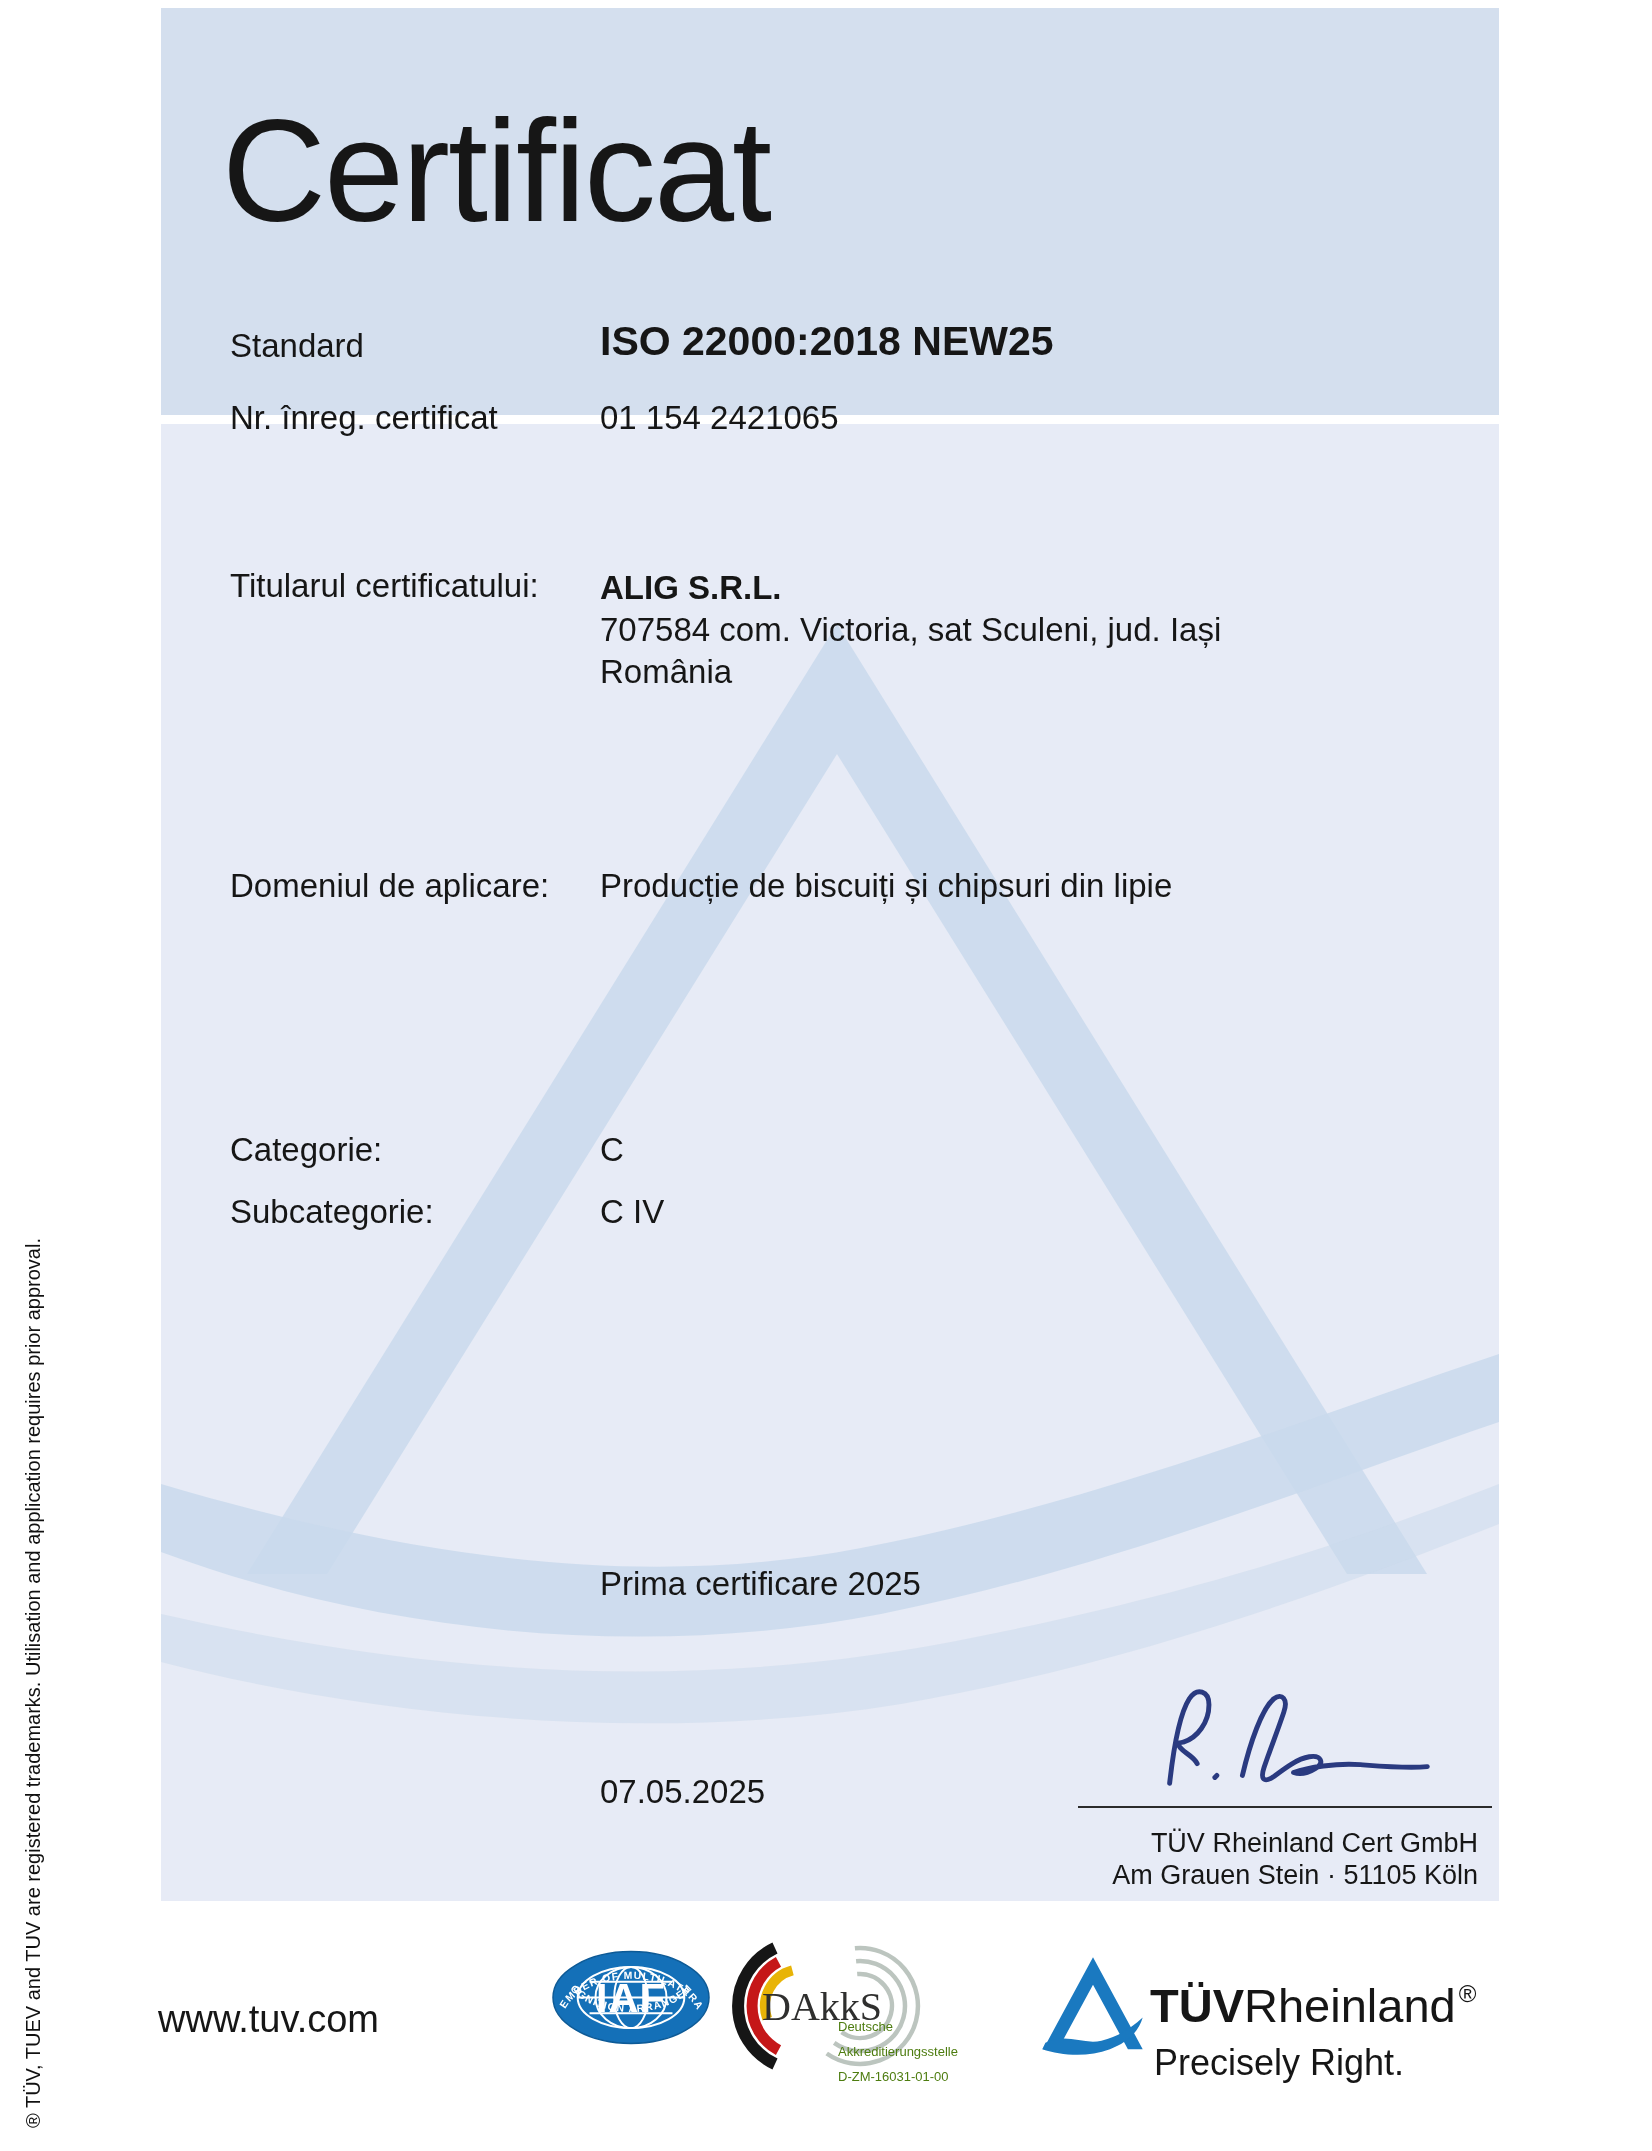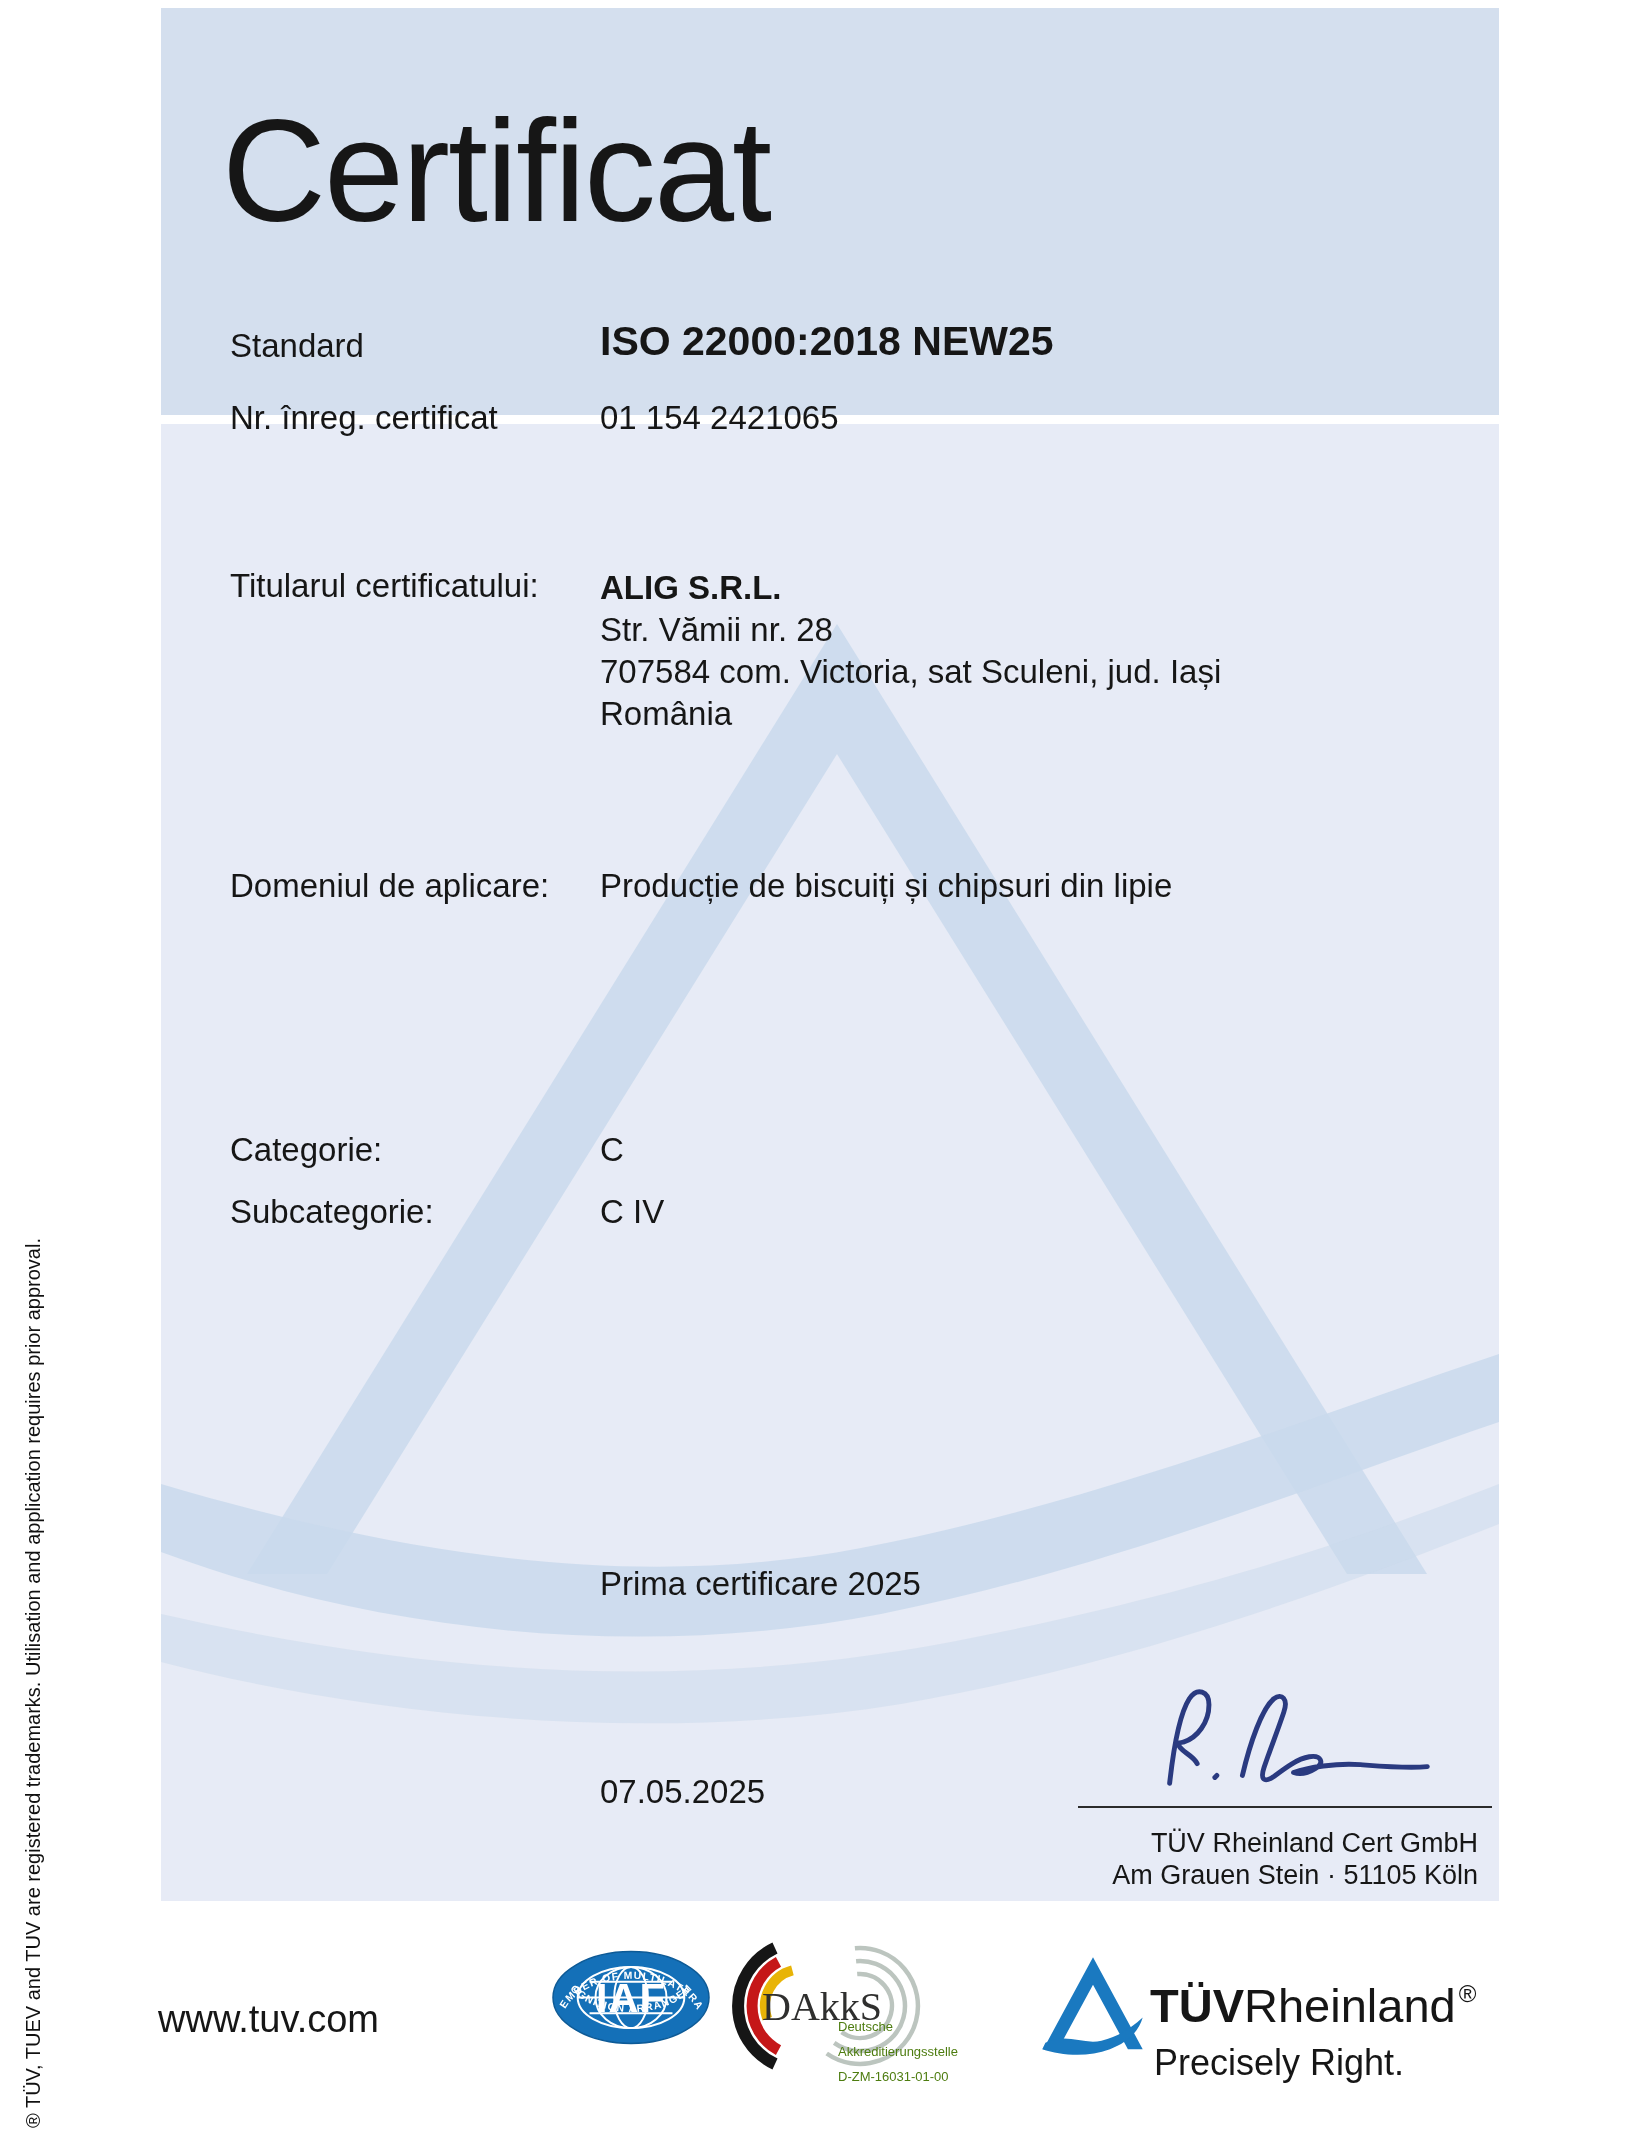--- a/index.html
+++ b/index.html
@@ -53,21 +53,20 @@
 
   <div class="t fs33" style="left:230px;top:327px;">Standard</div>
   <div class="t std-val" style="left:600px;top:317px;">ISO 22000:2018 NEW25</div>
 
   <div class="t fs33" style="left:230px;top:399px;">Nr. înreg. certificat</div>
   <div class="t fs33" style="left:600px;top:399px;">01 154 2421065</div>
 
   <div class="t fs33" style="left:230px;top:567px;">Titularul certificatului:</div>
   <div class="t fs33 addr" style="left:600px;top:567px;">
     <span class="b">ALIG S.R.L.</span>
-    <span>Str. Vămii nr. 28</span>
     <span>707584 com. Victoria, sat Sculeni, jud. Iași</span>
     <span>România</span>
   </div>
 
   <div class="t fs33" style="left:230px;top:867px;">Domeniul de aplicare:</div>
   <div class="t fs33" style="left:600px;top:867px;">Producție de biscuiți și chipsuri din lipie</div>
 
   <div class="t fs33" style="left:230px;top:1131px;">Categorie:</div>
   <div class="t fs33" style="left:600px;top:1131px;">C</div>
   <div class="t fs33" style="left:230px;top:1193px;">Subcategorie:</div>

